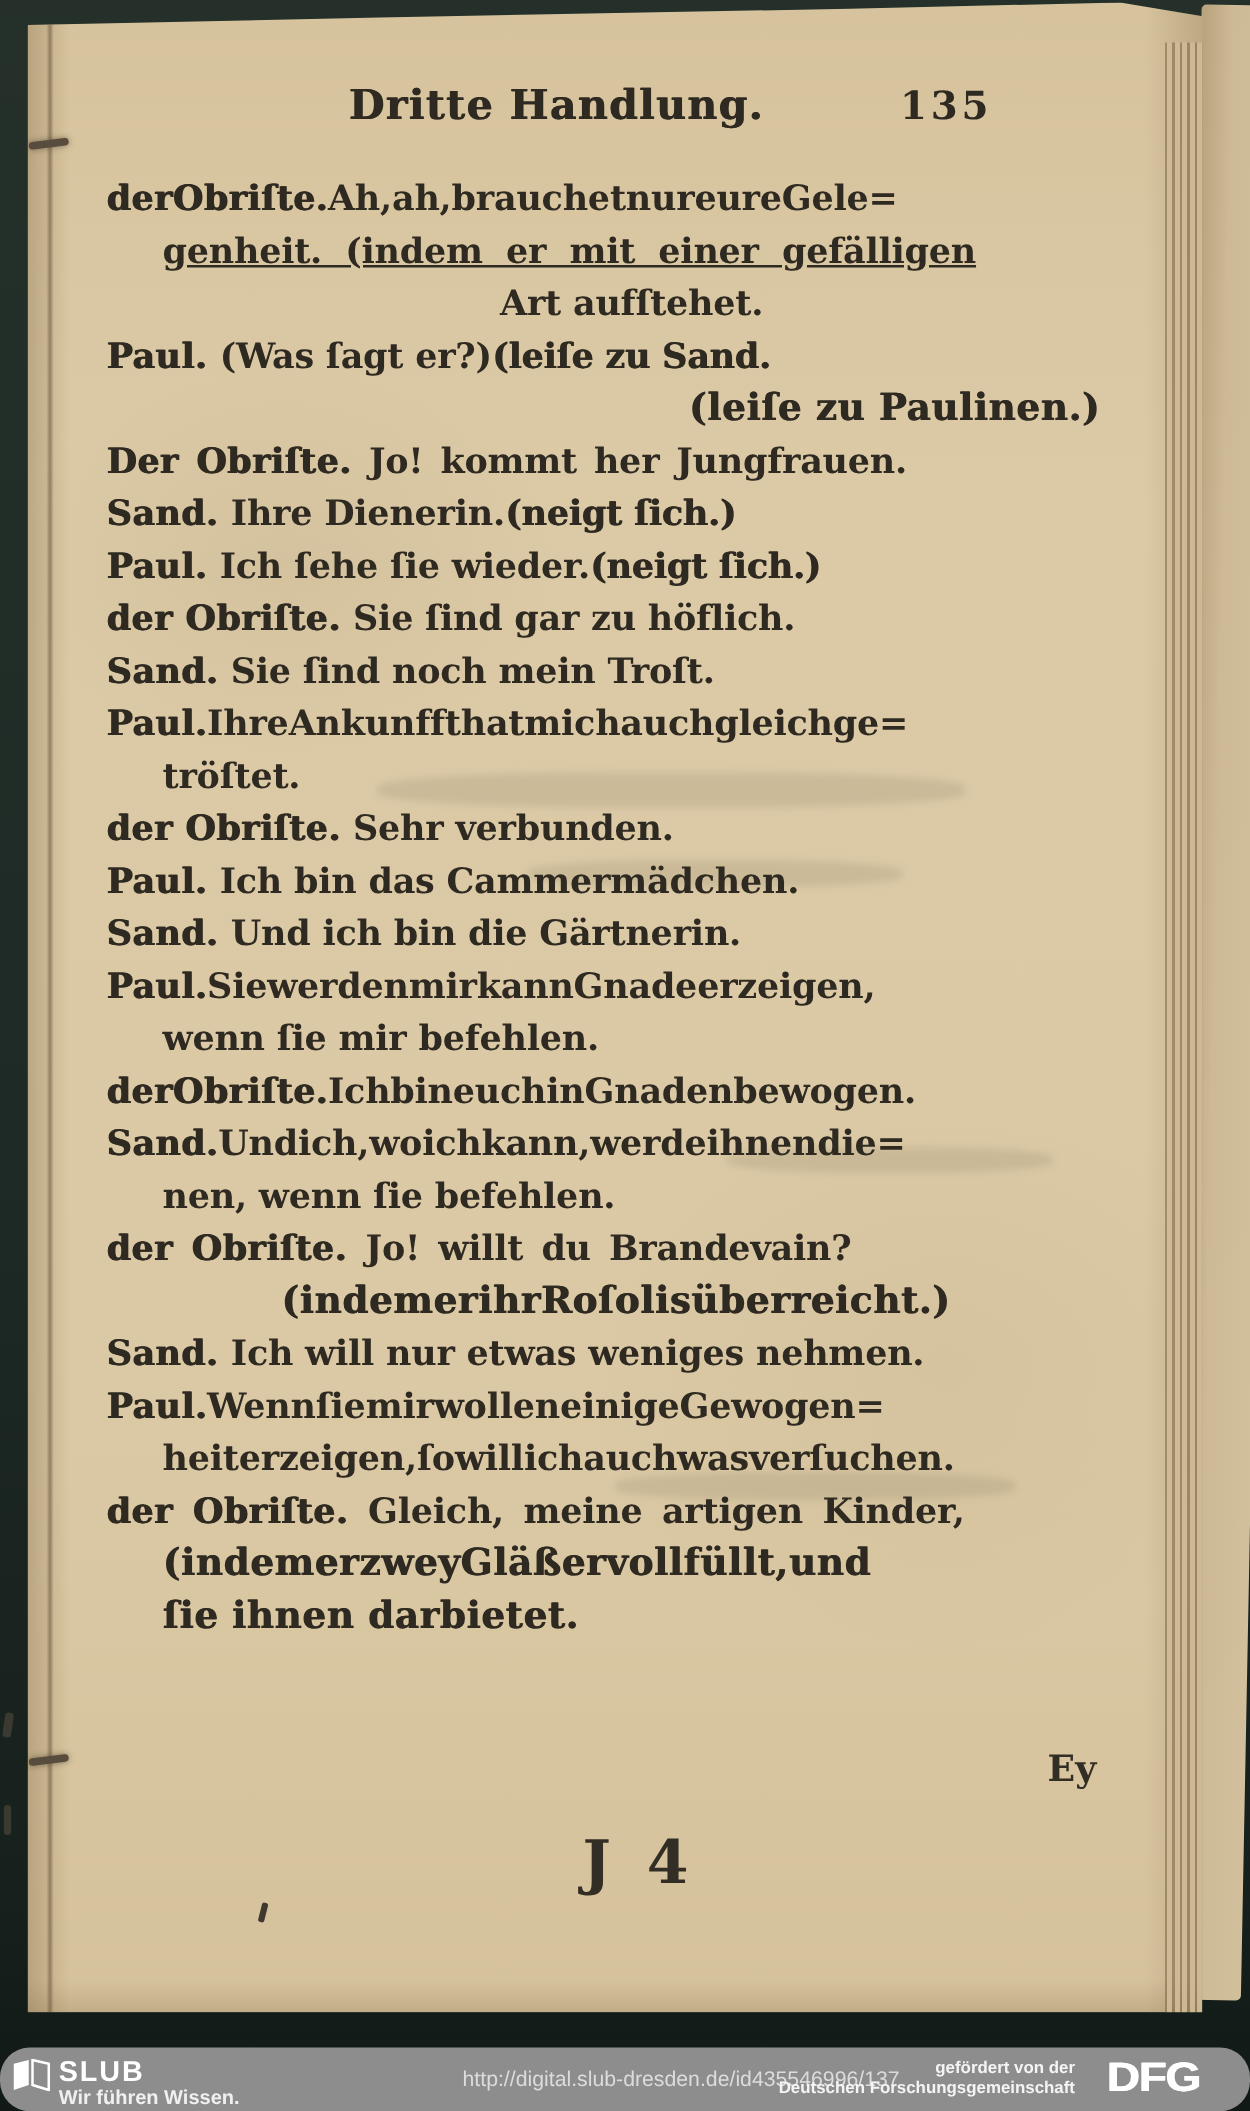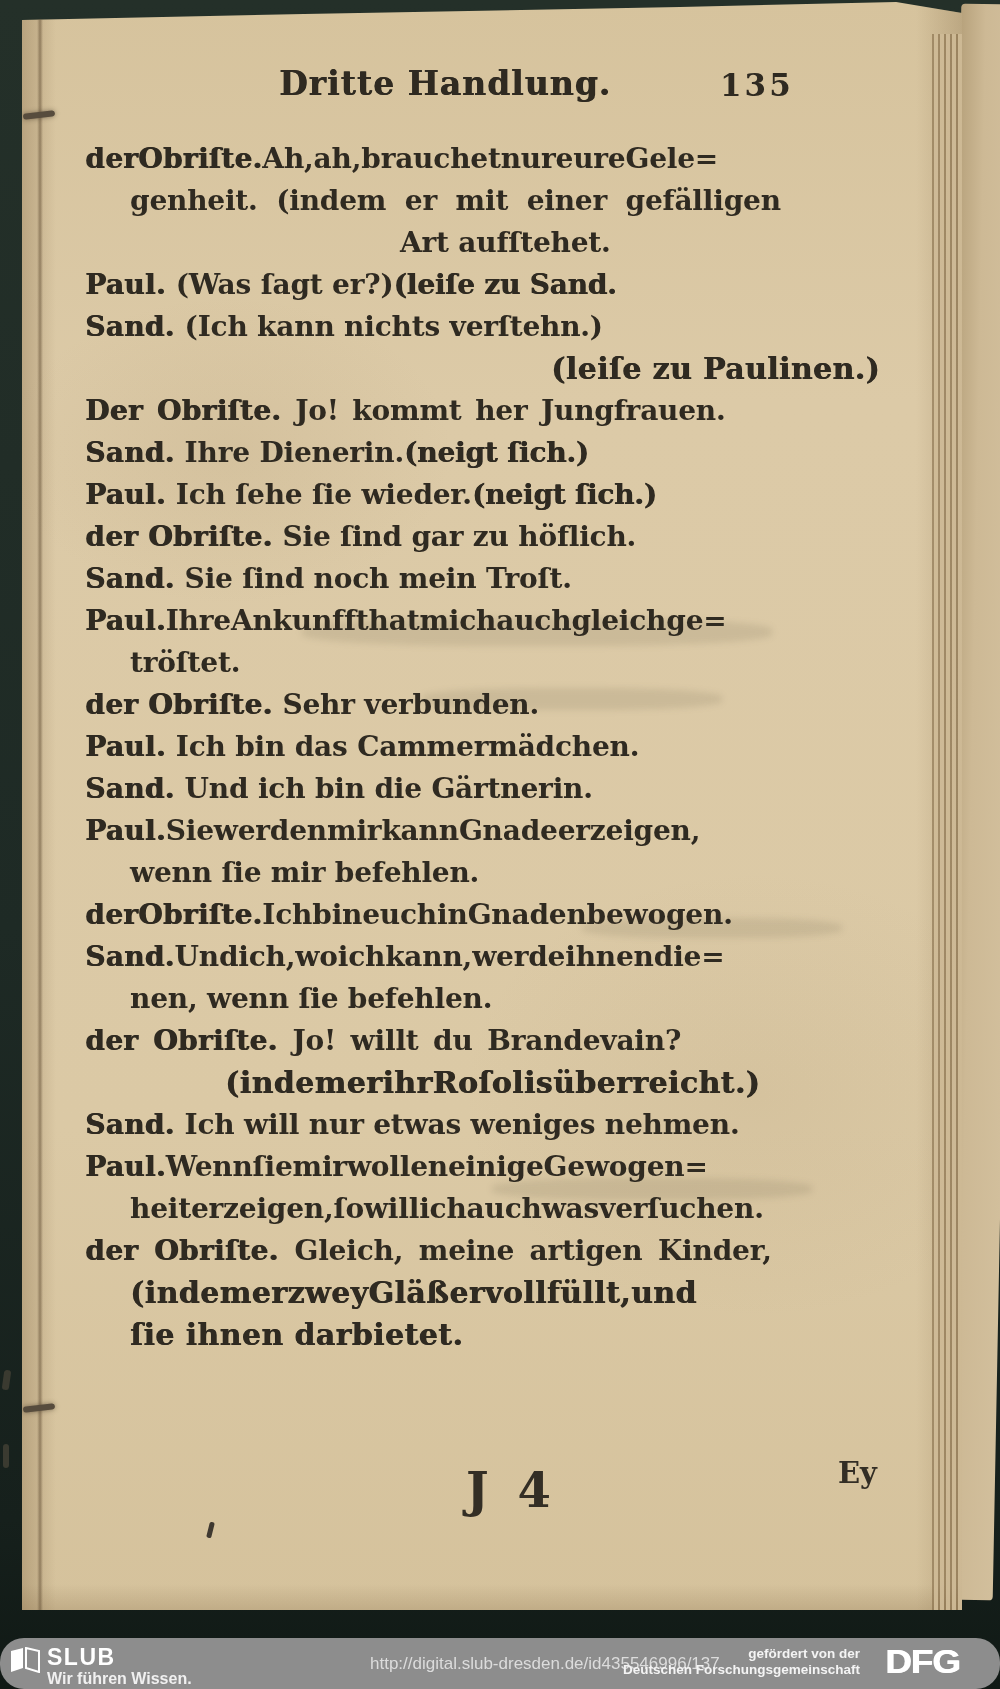--- a/index.html
+++ b/index.html
@@ -51,21 +51,21 @@
   .cont{padding-left:45px;}
   .indent-lg{padding-left:315px;}
   .indent-md{padding-left:140px;}
   .right{text-align:right;}
   .flex{display:flex;justify-content:flex-start;white-space:normal;}
   .spk{letter-spacing:.3px;text-shadow:.8px 0 0 currentColor;}
   .rt,.b{text-shadow:.6px 0 0 currentColor;}
   .b{font-size:30px;letter-spacing:.4px;}
   .signature{position:absolute;left:444px;top:1446px;font-size:48px;font-weight:bold;
     letter-spacing:6px;color:#332e25;margin-top:16px;}
-  .catchword{position:absolute;left:816px;top:1456px;font-size:29px;font-weight:bold;color:#332e25;}
+  .catchword{position:absolute;left:816px;top:1398px;font-size:29px;font-weight:bold;color:#332e25;}
   
   .footer{position:absolute;left:0;bottom:0;width:1000px;height:51px;background:#8d8d8d;
     font-family:"Liberation Sans",sans-serif;border-radius:24px;}
   .slub{position:absolute;left:10px;top:7px;display:flex;align-items:flex-start;}
   .slub svg{display:block;margin-top:2px;}
   .slub-text{margin-left:7px;}
   .slub-name{font-size:23px;font-weight:bold;color:#fff;letter-spacing:1.5px;line-height:24px;}
   .slub-tag{font-size:16px;font-weight:bold;color:#f0f0f0;margin-top:1px;}
   .url{position:absolute;left:370px;top:16px;font-size:17px;color:#dcdcdc;}
   .funding{position:absolute;right:140px;top:8px;text-align:right;font-size:13.5px;
@@ -100,27 +100,26 @@
           <div class="line flex">
             <span class="spk">der</span>
             <span class="spk">Obriſte.</span>
             <span>Ah,</span>
             <span>ah,</span>
             <span>brauchet</span>
             <span>nur</span>
             <span>eure</span>
             <span>Gele=</span>
           </div>
-          <div class="line cont" style="word-spacing: 9px;">genheit. (indem er mit einer gefälligen</div>
+          <div class="line cont" style="word-spacing: 9px; text-decoration: underline;">genheit. (indem er mit einer gefälligen</div>
           <div class="line indent-lg">Art aufſtehet.</div>
           <div class="line flex">
             <span><span class="spk">Paul. </span>(Was ſagt er?)</span>
             <span class="rt">(leiſe zu Sand.</span>
           </div>
-          <div class="line"><span class="spk">Sand. </span>(Ich kann nichts verſtehn.)</div>
           <div class="line right b">(leiſe zu Paulinen.)</div>
           <div class="line" style="word-spacing: 4px;"><span class="spk">Der Obriſte. </span>Jo! kommt her Jungfrauen.</div>
           <div class="line flex">
             <span><span class="spk">Sand. </span>Ihre Dienerin.</span>
             <span class="rt">(neigt ſich.)</span>
           </div>
           <div class="line flex">
             <span><span class="spk">Paul. </span>Ich ſehe ſie wieder.</span>
             <span class="rt">(neigt ſich.)</span>
           </div>

